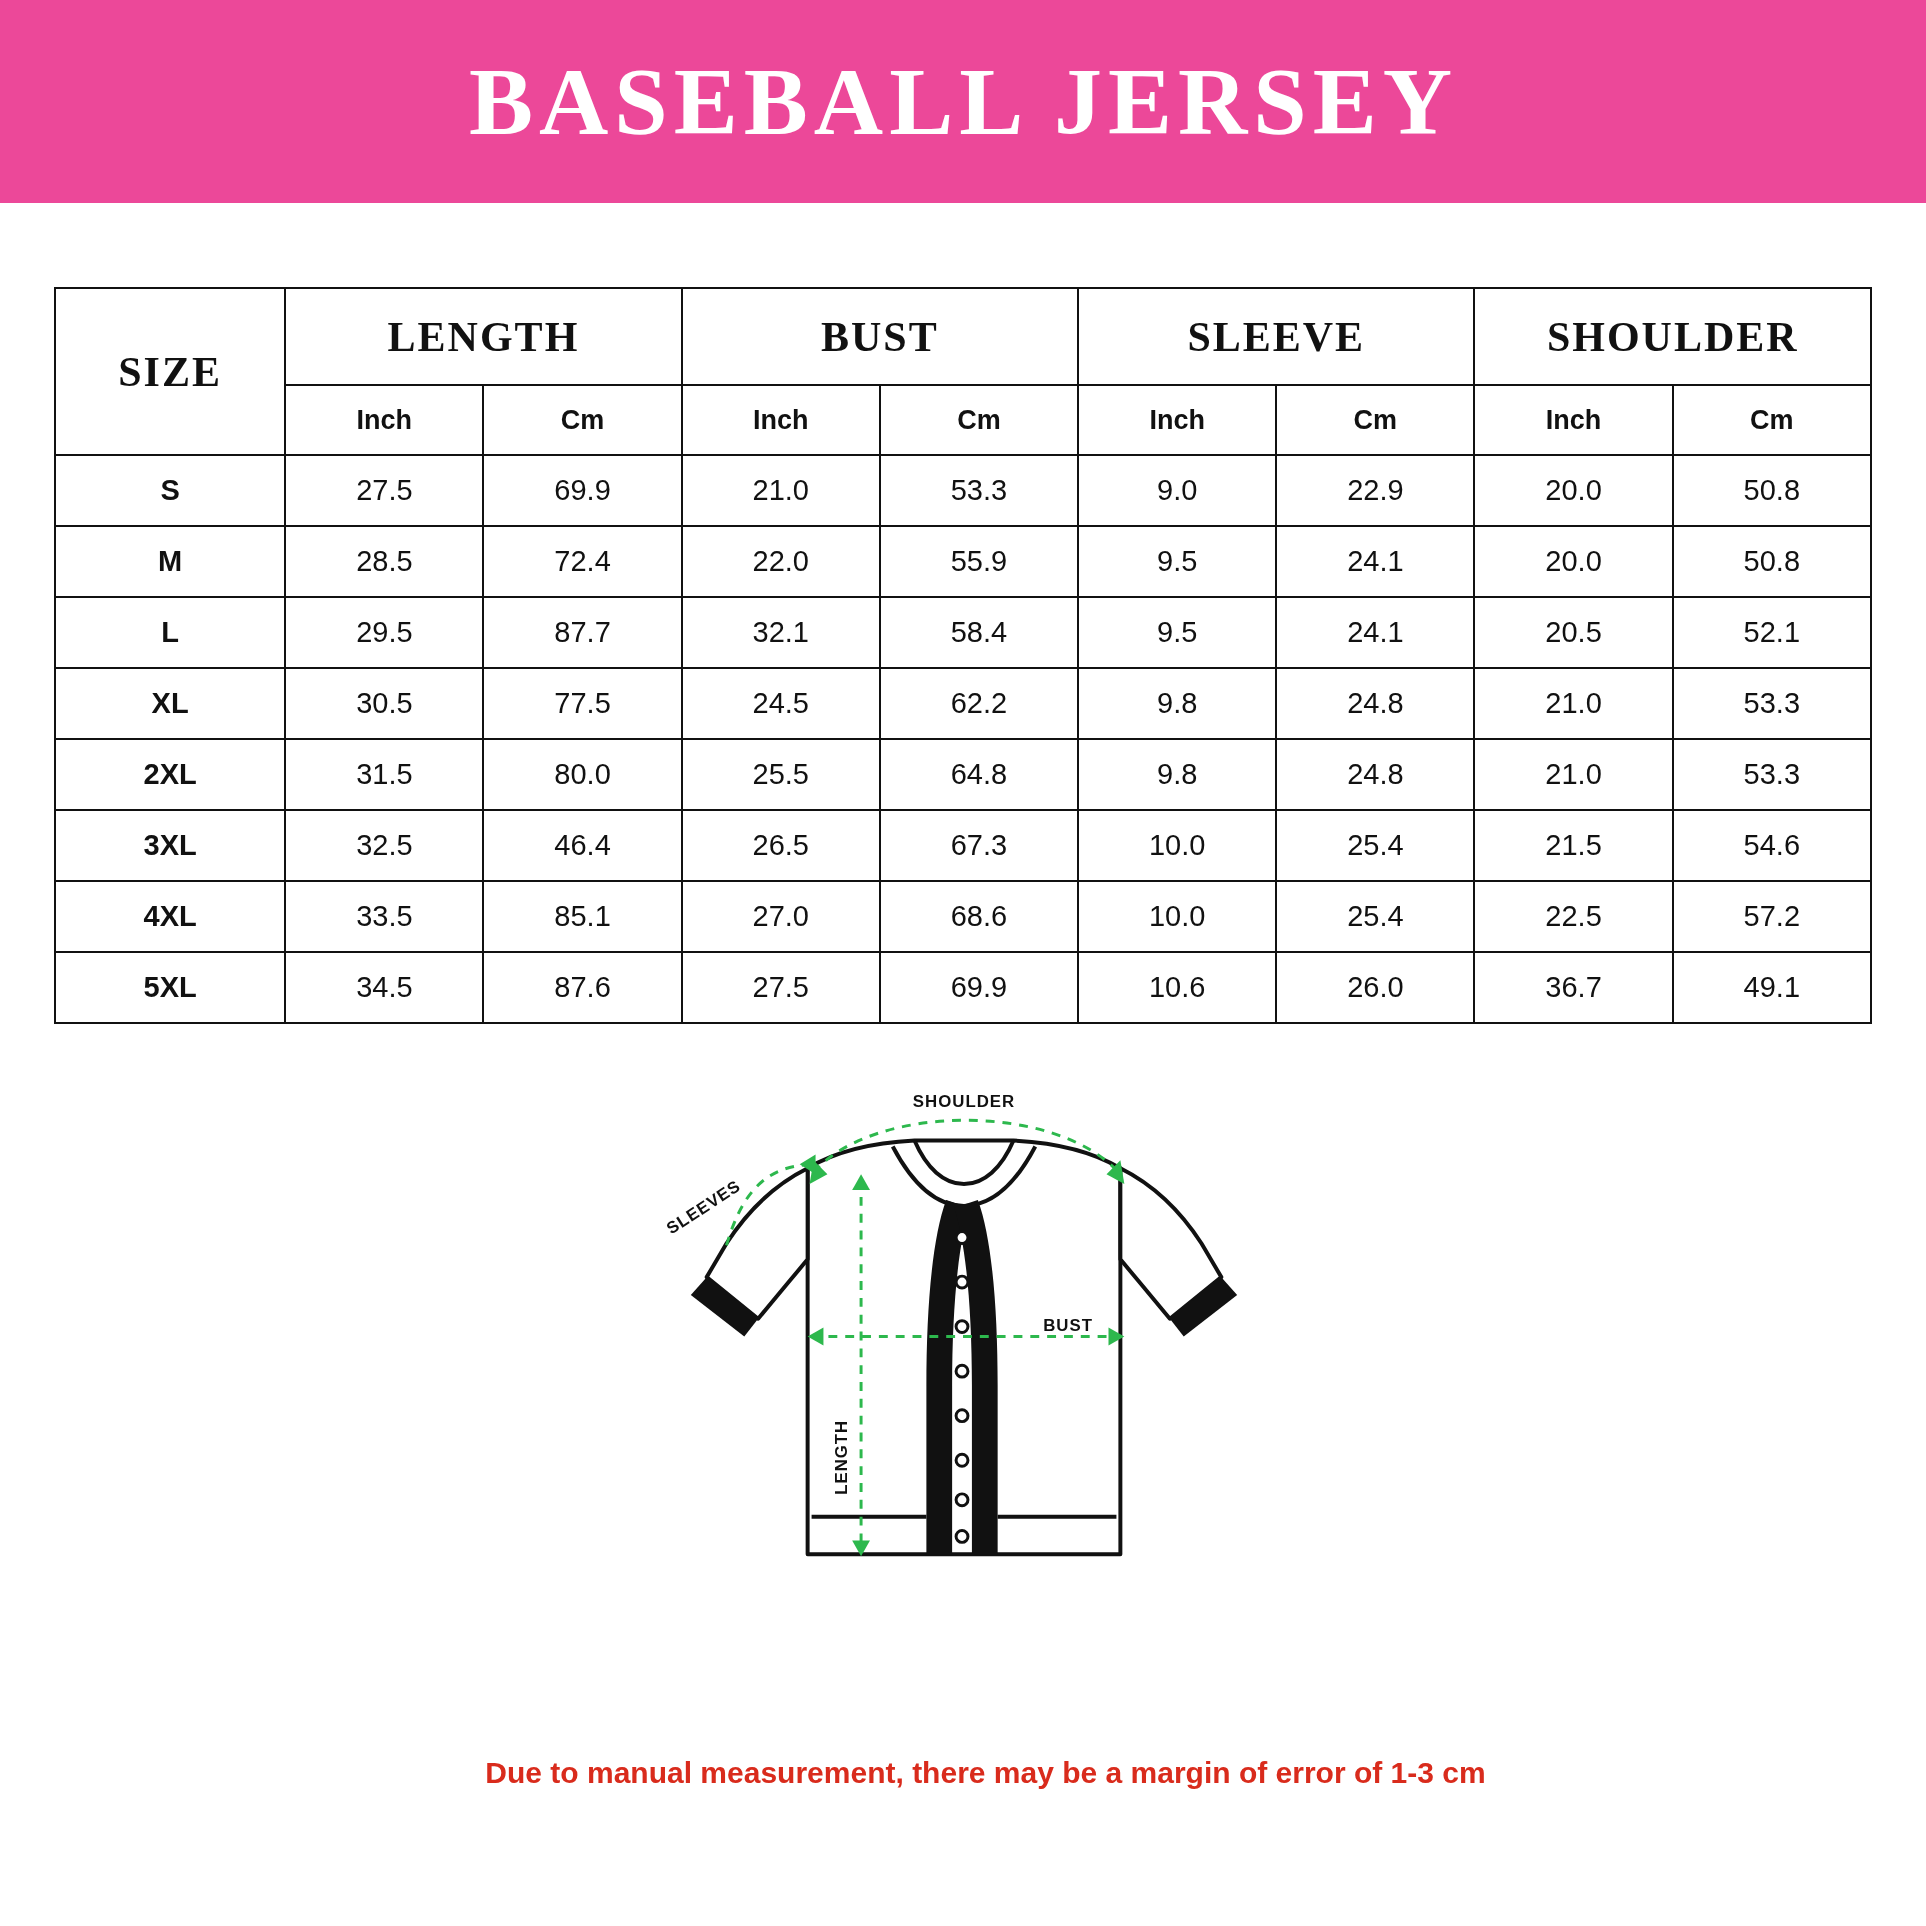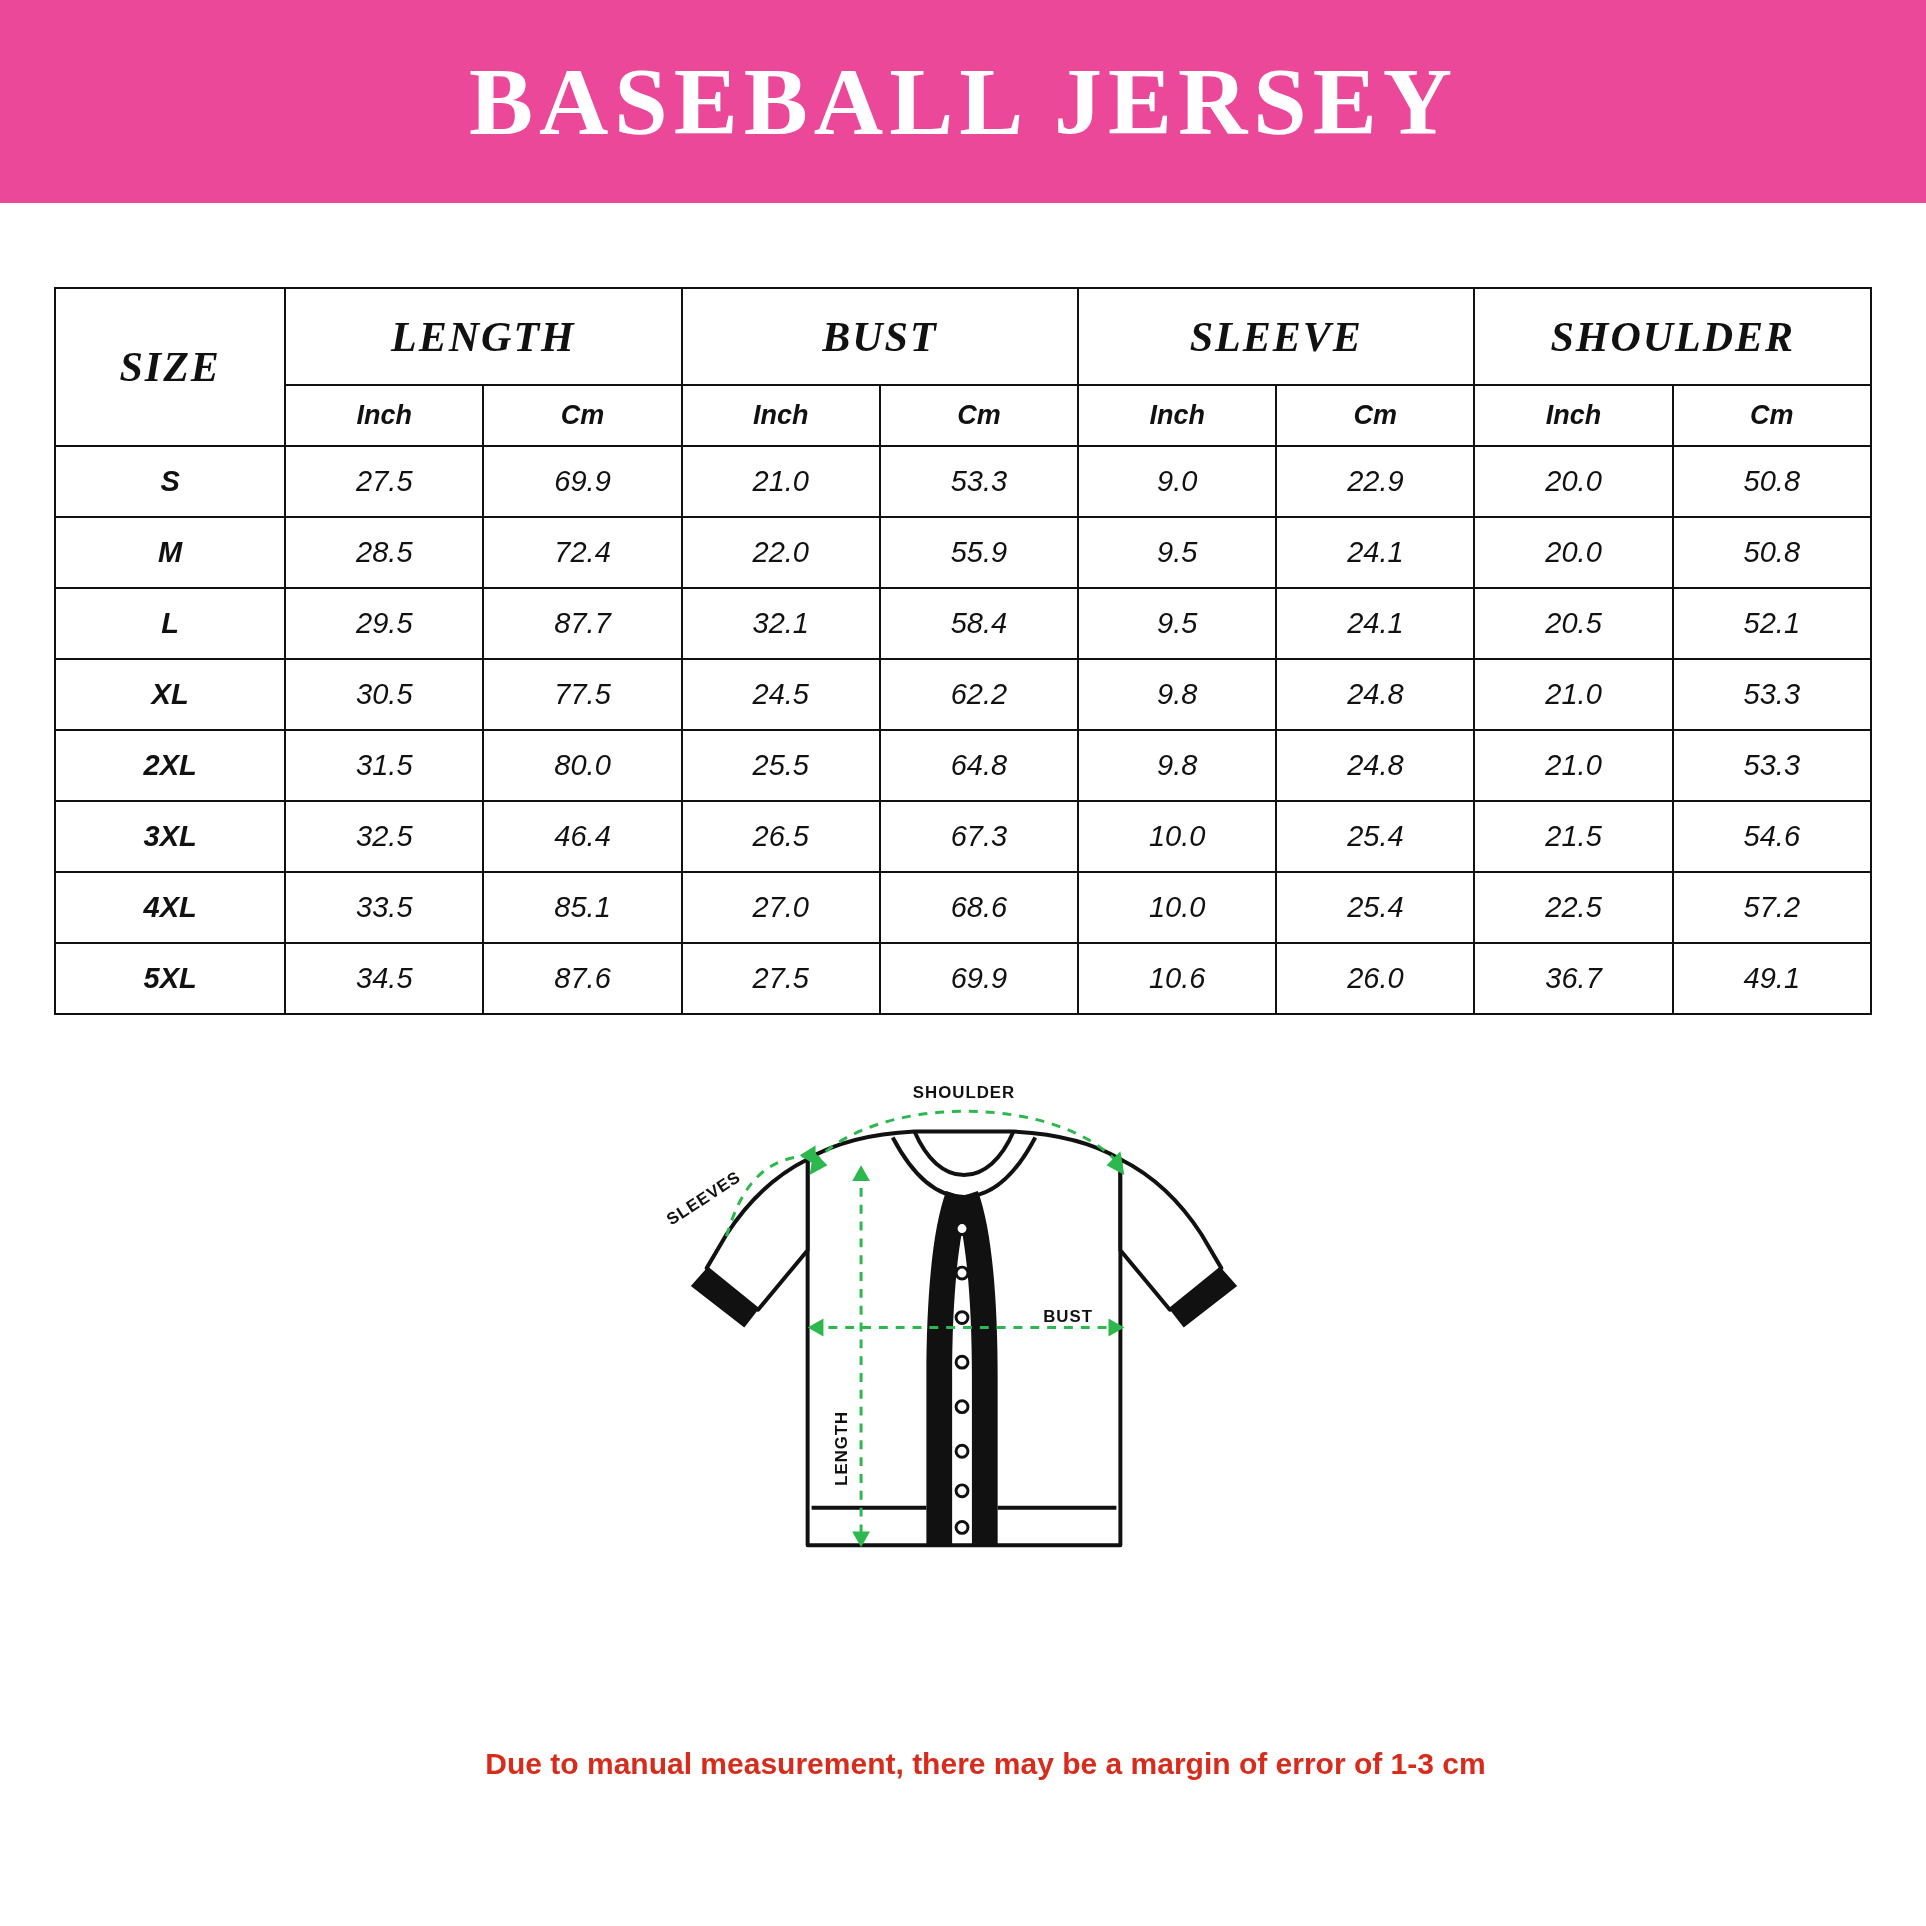--- a/index.html
+++ b/index.html
@@ -42,21 +42,20 @@
 
   
   .table-wrap {
     margin: 84px 54px 0 54px;
   }
   table.size-chart {
     border-collapse: collapse;
     width: 1818px;
     table-layout: fixed;
     background: #ffffff;
-    font-style: italic;
   }
   table.size-chart th,
   table.size-chart td {
     border: 2px solid #111111;
     text-align: center;
     vertical-align: middle;
     color: #111111;
   }
   
   tr.group-row th {
@@ -65,21 +64,21 @@
     font-size: 42px;
     letter-spacing: 2px;
     height: 97px;
     padding: 0;
   }
   
   tr.unit-row th {
     font-family: "Liberation Sans", sans-serif;
     font-weight: bold;
     font-size: 27px;
-    height: 61px;
+    height: 70px;
     padding: 0;
   }
   
   tbody td {
     font-family: "Liberation Sans", sans-serif;
     font-size: 29px;
     height: 71px;
     padding: 0;
   }
   tbody td.size-cell {

